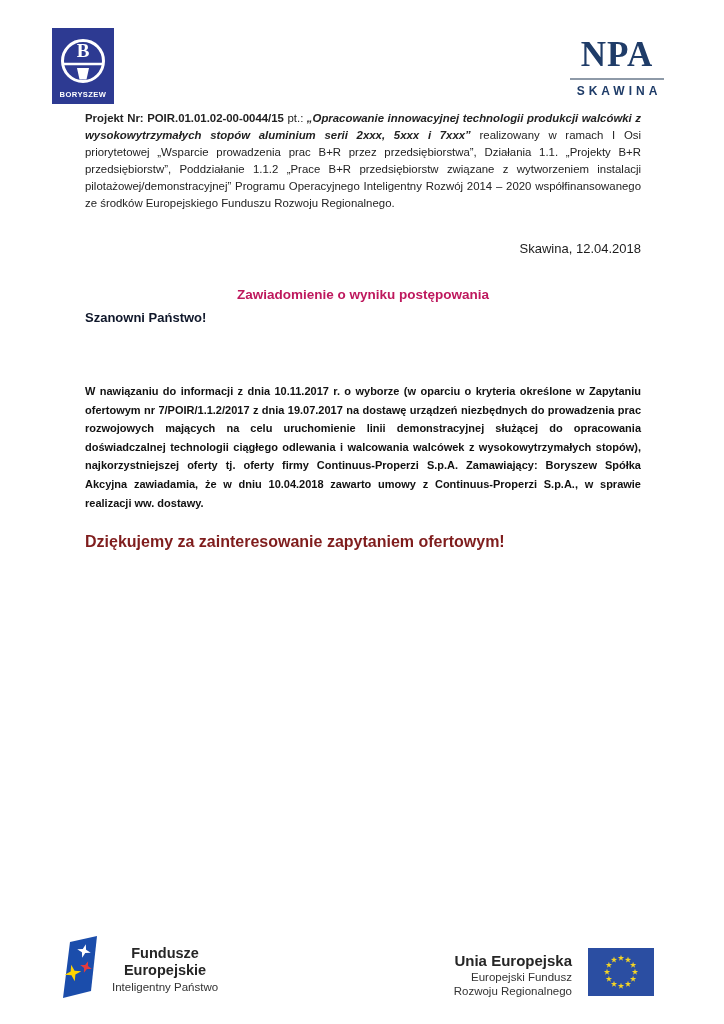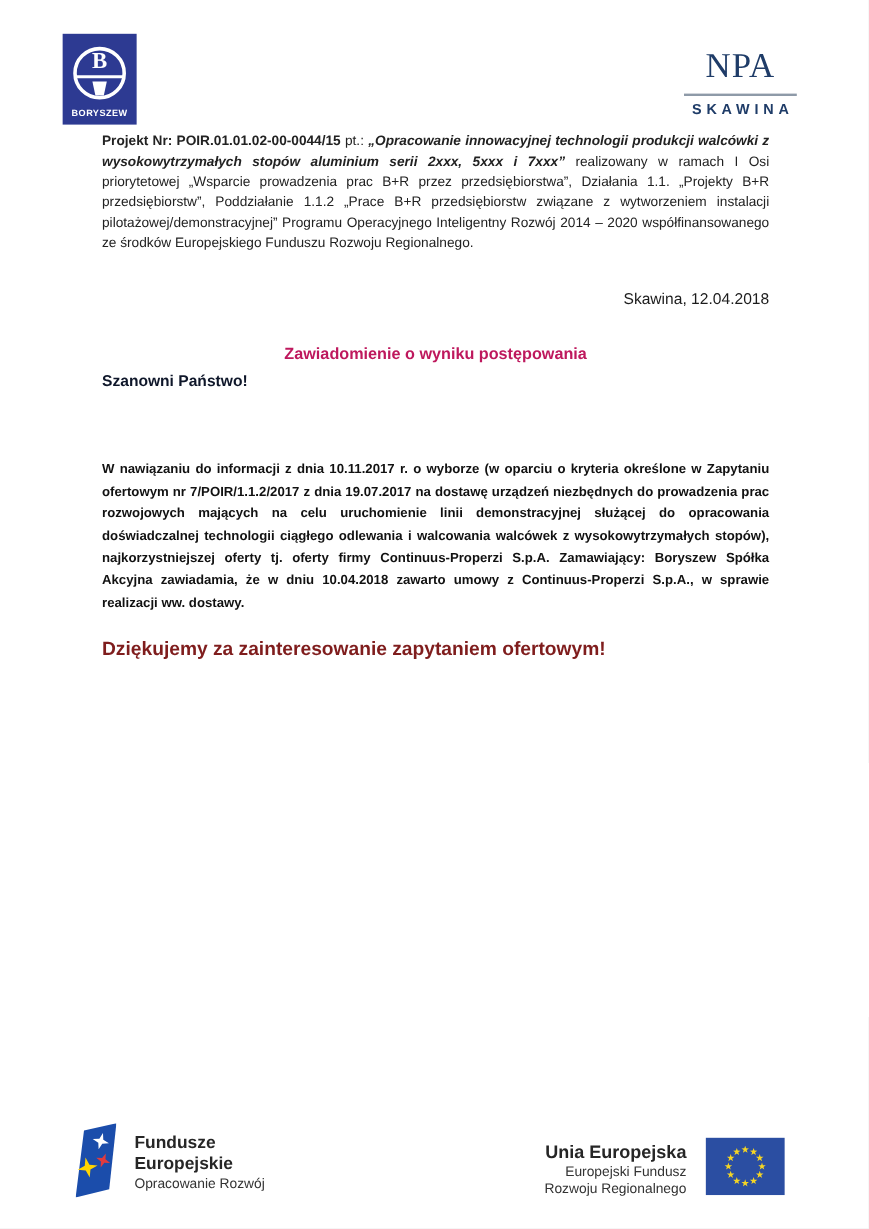--- a/index.html
+++ b/index.html
@@ -10,21 +10,21 @@
     margin:0 auto;
     font-family:"Liberation Sans",sans-serif;
     color:#1c1c1c;
     overflow:hidden;
   }
   
   .boryszew-logo{position:absolute;left:52px;top:28px;width:62px;height:76px;}
   .npa-logo{position:absolute;left:570px;top:36px;width:94px;text-align:center;}
   .npa-wordmark{
     font-family:"Liberation Serif",serif;
-    font-weight:400;font-size:29px;line-height:38px;
+    font-weight:700;font-size:35px;line-height:38px;
     color:#1f3c68;letter-spacing:1px;
   }
   .npa-divider{border:none;border-top:2px solid #8e9aa8;margin:4px 0 4px 0;}
   .npa-subtitle{
     font-size:12px;font-weight:700;letter-spacing:4px;
     color:#1f3c68;padding-left:4px;
   }
   
   .intro{
     position:absolute;left:85px;top:99px;width:556px;
@@ -47,21 +47,21 @@
   .body-par{
     position:absolute;left:85px;top:371px;width:556px;
     font-size:11px;line-height:18.6px;text-align:justify;
     font-weight:700;color:#111;
   }
   .closing{
     position:absolute;left:85px;top:533px;width:556px;
     font-size:16px;font-weight:700;color:#7f1d1d;
   }
   
-  .footer-fe{position:absolute;left:63px;top:936px;display:flex;align-items:flex-start;}
+  .footer-fe{position:absolute;left:63px;top:936px;display:flex;align-items:flex-start;text-align:center;}
   .fe-flag{width:34px;height:62px;flex:0 0 auto;}
   .fe-text{margin-left:15px;padding-top:9px;}
   .fe-title{font-size:14.5px;font-weight:700;line-height:16.5px;color:#262626;}
   .fe-subtitle{font-size:11.5px;font-weight:400;color:#333;margin-top:3px;}
   .footer-eu{position:absolute;right:70px;top:948px;display:flex;align-items:flex-start;}
   .eu-text{text-align:right;margin-right:16px;padding-top:4px;}
   .eu-title{font-size:15px;font-weight:700;line-height:17px;color:#262626;}
   .eu-subtitle{font-size:11.5px;font-weight:400;line-height:13.5px;color:#333;margin-top:2px;}
   .eu-flag{width:66px;height:48px;flex:0 0 auto;}
 </style>
@@ -102,21 +102,21 @@
       <polygon points="7,6 34,0 28,55 0,62" fill="#1b4dab"></polygon>
       <path transform="translate(21,15) rotate(15)" d="M0,-7 L1.7,-1.7 L7,0 L1.7,1.7 L0,7 L-1.7,1.7 L-7,0 L-1.7,-1.7 Z" fill="#ffffff"></path>
       <path transform="translate(10,37) rotate(-12)" d="M0,-8.5 L2,-2 L8.5,0 L2,2 L0,8.5 L-2,2 L-8.5,0 L-2,-2 Z" fill="#ffd500"></path>
       <path transform="translate(23,31) rotate(20)" d="M0,-6.2 L1.5,-1.5 L6.2,0 L1.5,1.5 L0,6.2 L-1.5,1.5 L-6.2,0 L-1.5,-1.5 Z" fill="#e23b3e"></path>
     </svg>
     <div class="fe-text">
       <div class="fe-title">
         <div>Fundusze</div>
         <div>Europejskie</div>
       </div>
-      <div class="fe-subtitle">Opracowanie Rozwój</div>
+      <div class="fe-subtitle">Inteligentny Państwo</div>
     </div>
   </div>
 
   <div class="footer-eu">
     <div class="eu-text">
       <div class="eu-title">Unia Europejska</div>
       <div class="eu-subtitle">
         <div>Europejski Fundusz</div>
         <div>Rozwoju Regionalnego</div>
       </div>

